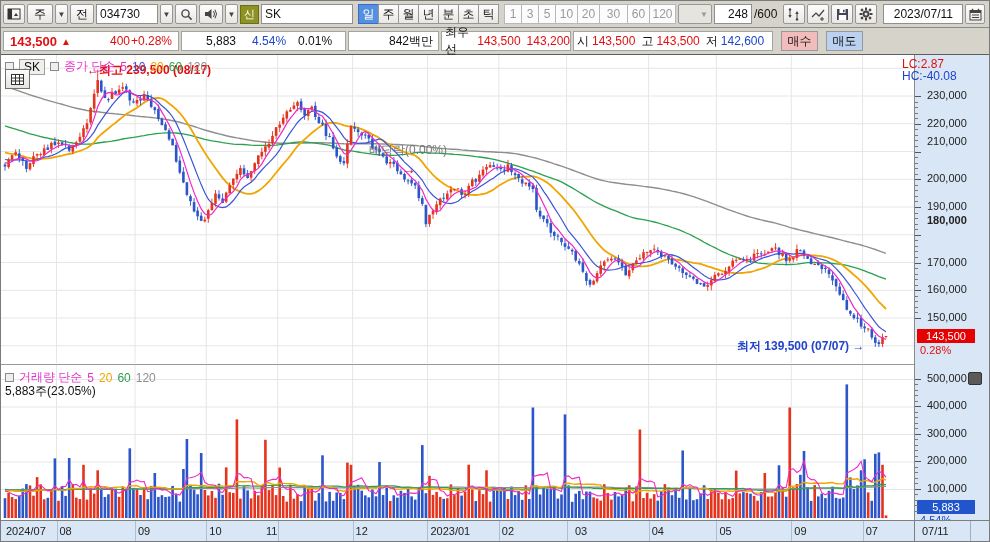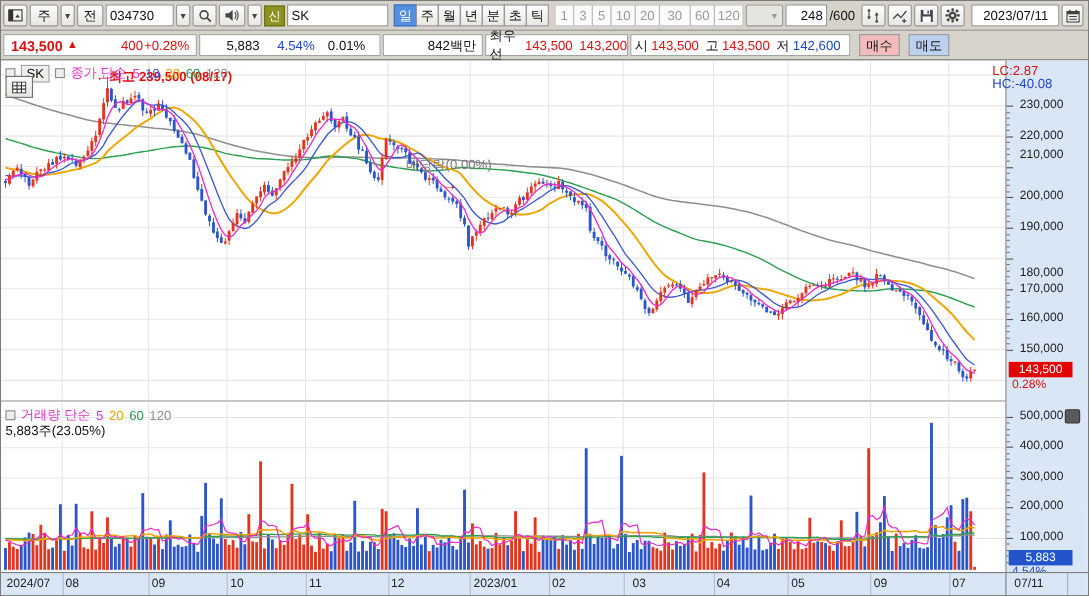--- a/index.html
+++ b/index.html
@@ -1029,20 +1029,21 @@
             <line x1="0.5" y1="7" x2="12.5" y2="7"></line>
             <line x1="4.5" y1="0.5" x2="4.5" y2="10.5"></line>
             <line x1="8.5" y1="0.5" x2="8.5" y2="10.5"></line>
           </g>
         </svg>
     </div>
 
     <div class="ann red" style="left:86px;top:7px;font-weight:bold">←최고 239,500 (08/17)</div>
     <div class="ann" style="left:368px;top:87px;color:#787878">배당락(0.00%)</div>
     <div class="ann red" style="left:400px;top:105px;font-weight:bold;font-size:15px">→</div>
+    <div class="ann" style="left:736px;top:283px;color:#2244cc;font-weight:bold">최저 139,500 (07/07) →</div>
     <div class="ann red" style="left:901px;top:2px;z-index:6">LC:2.87</div>
     <div class="ann" style="left:901px;top:14px;color:#2244cc;z-index:6">HC:-40.08</div>
 
     <div class="legend" style="top:314px">
       <span class="chk"></span>
       <span class="magenta">거래량 단순</span>
       <span class="magenta">5</span>
       <span class="orange">20</span>
       <span class="green">60</span>
       <span class="lgray">120</span>
@@ -1058,21 +1059,21 @@
     <div class="alabel" style="top: 34px;">230,000</div>
         <div class="tickmaj" style="top: 41px;"></div>
         <div class="alabel" style="top: 61.75px;">220,000</div>
         <div class="tickmaj" style="top: 68.75px;"></div>
         <div class="alabel" style="top: 80px;">210,000</div>
         <div class="tickmaj" style="top: 96.5px;"></div>
         <div class="alabel" style="top: 117.25px;">200,000</div>
         <div class="tickmaj" style="top: 124.25px;"></div>
         <div class="alabel" style="top: 145px;">190,000</div>
         <div class="tickmaj" style="top: 152px;"></div>
-        <div class="alabel" style="top: 187px;">180,000</div>
+        <div class="alabel" style="top: 159px; font-weight: bold;">180,000</div>
         <div class="tickmaj" style="top: 179.75px;"></div>
         <div class="alabel" style="top: 200.5px;">170,000</div>
         <div class="tickmaj" style="top: 207.5px;"></div>
         <div class="alabel" style="top: 228.25px;">160,000</div>
         <div class="tickmaj" style="top: 235.25px;"></div>
         <div class="alabel" style="top: 256px;">150,000</div>
         <div class="tickmaj" style="top: 263px;"></div>
         <div class="tickmin" style="top: 257.45px;"></div>
         <div class="tickmin" style="top: 251.9px;"></div>
         <div class="tickmin" style="top: 246.35px;"></div>
@@ -1142,21 +1143,21 @@
       <div class="xsep" style="left:969px;background:#9fb0c4"></div>
       <div class="xlab" style="left:921px">07/11</div>
     <div class="xlab" style="left: 5px;">2024/07</div>
         <div class="xsep" style="left: 55.505px;"></div>
         <div class="xlab" style="left: 58.505px;">08</div>
         <div class="xsep" style="left: 133.979px;"></div>
         <div class="xlab" style="left: 136.979px;">09</div>
         <div class="xsep" style="left: 205.319px;"></div>
         <div class="xlab" style="left: 208.319px;">10</div>
         <div class="xsep" style="left: 276.659px;"></div>
-        <div class="xlab" style="left: 280px;">11</div>
+        <div class="xlab" style="left: 265px;">11</div>
         <div class="xsep" style="left: 351.566px;"></div>
         <div class="xlab" style="left: 354.566px;">12</div>
         <div class="xsep" style="left: 426.473px;"></div>
         <div class="xlab" style="left: 429.473px;">2023/01</div>
         <div class="xsep" style="left: 497.813px;"></div>
         <div class="xlab" style="left: 500.813px;">02</div>
         <div class="xsep" style="left: 565.586px;"></div>
         <div class="xlab" style="left: 574px;">03</div>
         <div class="xsep" style="left: 647.627px;"></div>
         <div class="xlab" style="left: 650.627px;">04</div>

